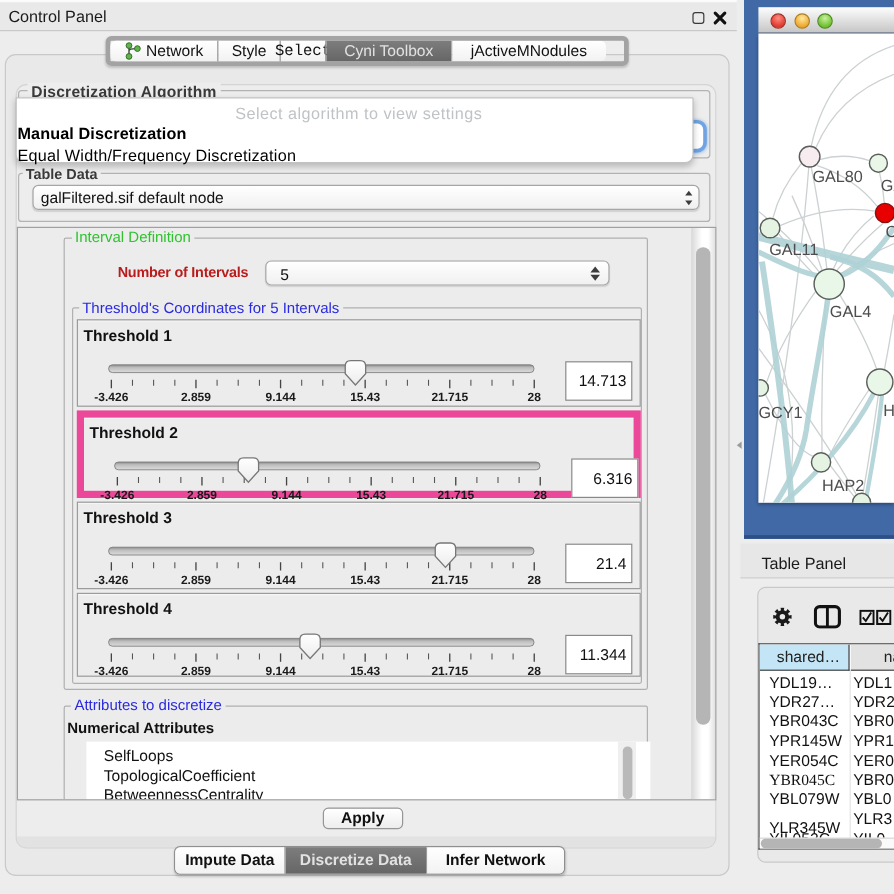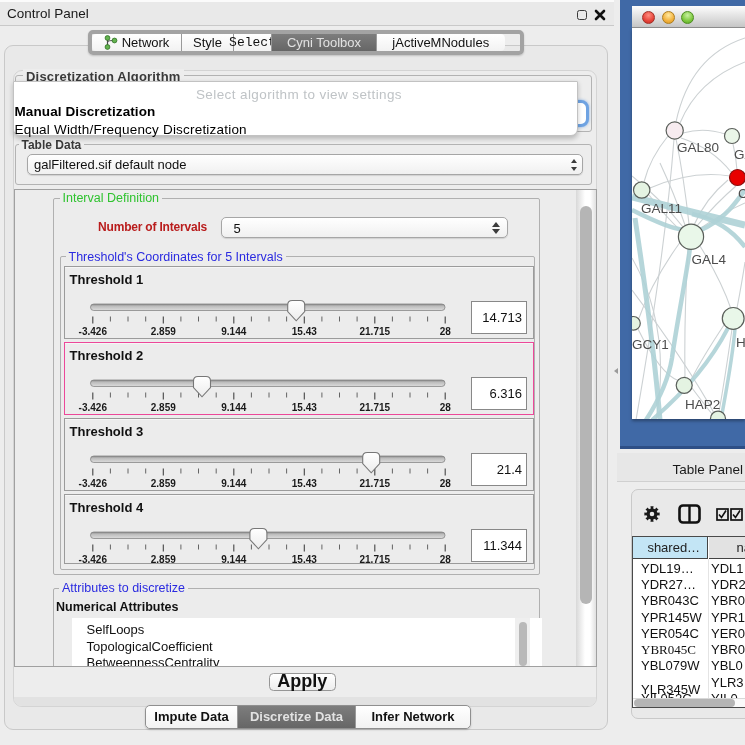--- a/index.html
+++ b/index.html
@@ -114,21 +114,21 @@
         <text x="98.3" y="67.5" font-size="10" font-weight="bold" fill="#1a1a1a" text-anchor="middle" font-family="Liberation Sans,sans-serif">2.859</text>
         <text x="168.8" y="67.5" font-size="10" font-weight="bold" fill="#1a1a1a" text-anchor="middle" font-family="Liberation Sans,sans-serif">9.144</text>
         <text x="239.3" y="67.5" font-size="10" font-weight="bold" fill="#1a1a1a" text-anchor="middle" font-family="Liberation Sans,sans-serif">15.43</text>
         <text x="309.8" y="67.5" font-size="10" font-weight="bold" fill="#1a1a1a" text-anchor="middle" font-family="Liberation Sans,sans-serif">21.715</text>
         <text x="380.2" y="67.5" font-size="10" font-weight="bold" fill="#1a1a1a" text-anchor="middle" font-family="Liberation Sans,sans-serif">28</text>
       <path d="M 222.7 38 q 0 -4.5 4.5 -4.5 h 8 q 4.5 0 4.5 4.5 v 6.5 l -8.5 9.3 l -8.5 -9.3 z" fill="url(#thumbg)" stroke="#777" stroke-width="1.1"></path>
     </svg>
     <div class="abs" style="left:406.5px;top:34px;width:56px;height:33px;background:#fff;border:1px solid #888;"></div>
     <div class="abs" style="left:406.5px;top:34px;width:51px;height:33px;text-align:right;font-size:13px;color:#111;line-height:33px;">14.713</div>
   </div>
-  <div class="abs" style="left:49px;top:152.5px;width:470px;height:73px;border:1px solid #ec4899;background:#ececec;box-shadow:inset 0 1px 0 #f6f6f6;">
+  <div class="abs" style="left:49px;top:152.5px;width:470px;height:73px;border:6px solid #ec4899;background:#ececec;box-shadow:inset 0 1px 0 #f6f6f6;">
     <div class="abs" style="left:5px;top:5px;font-size:13px;font-weight:bold;color:#111;">Threshold 2</div>
     <svg class="abs" style="left:0;top:0;" width="470" height="73" viewBox="0 0 470 73">
       <defs>
         <linearGradient id="trackg2" x1="0" y1="0" x2="0" y2="1">
           <stop offset="0" stop-color="#8a8a8a"></stop>
             <stop offset="0.35" stop-color="#bdbdbd"></stop>
             <stop offset="1" stop-color="#dcdcdc"></stop>
         </linearGradient>
         <linearGradient id="thumbg" x1="0" y1="0" x2="0" y2="1">
           <stop offset="0" stop-color="#ffffff"></stop>
@@ -266,21 +266,21 @@
   <div class="grouptitle" style="left:44.5px;top:391.5px;font-size:12.5px;color:#2a2ae0;background:#ececec;">Attributes to discretize</div>
   <div class="abs" style="left:41.5px;top:410px;font-size:12.5px;font-weight:bold;color:#111;">Numerical Attributes</div>
   <div class="abs" style="left:57.5px;top:428.5px;width:469.5px;height:47.5px;background:#fff;"></div>
   <div class="abs" style="left:72px;top:432.5px;font-size:13px;color:#111;">SelfLoops</div>
   <div class="abs" style="left:72px;top:449px;font-size:13px;color:#111;">TopologicalCoefficient</div>
   <div class="abs" style="left:72px;top:465.5px;font-size:13px;color:#111;">BetweennessCentrality</div>
   <div class="abs" style="left:500.5px;top:428.5px;width:15px;height:47.5px;background:#efefef;"></div>
   <div class="abs" style="left:504px;top:432px;width:8.5px;height:44px;background:#b9b9b9;border-radius:4px;"></div>
 </div>
 
-<div class="abs" style="left:269px;top:672.5px;width:66.5px;height:18px;background:linear-gradient(#ffffff,#ededed);border:1px solid #969696;border-radius:4.5px;display:flex;align-items:center;justify-content:center;font-size:18px;font-weight:bold;color:#111;">Apply</div>
+<div class="abs" style="left:269px;top:672.5px;width:66.5px;height:18px;background:linear-gradient(#ffffff,#ededed);border:1px solid #969696;border-radius:4.5px;display:flex;align-items:center;justify-content:center;font-size:13px;font-weight:bold;color:#111;">Apply</div>
 
 <div class="abs" style="left:145px;top:704.5px;width:326px;height:24.5px;display:flex;border:1px solid #8f8f8f;border-radius:5px;box-shadow:0 1px 2px rgba(0,0,0,.18);">
   <div class="seg first" style="width:91px;font-weight:bold;">Impute Data</div>
   <div class="seg sel" style="width:118px;font-weight:bold;">Discretize Data</div>
   <div class="seg last" style="width:115px;font-weight:bold;">Infer Network</div>
 </div>
 
 <div class="abs" style="left:620px;top:0;width:125px;height:448.5px;background:#4069a6;"></div>
 <div class="abs" style="left:620px;top:446px;width:125px;height:2.5px;background:#2e4f86;"></div>
 <div class="abs" style="left:632px;top:6px;width:113px;height:21.5px;background:linear-gradient(#fdfdfd,#c6c6c6);border-bottom:1px solid #8f8f8f;"></div>
@@ -344,21 +344,21 @@
     <text x="9" y="184.5">GAL11</text>
     <text x="59.5" y="236">GAL4</text>
     <text x="0" y="320.5">GCY1</text>
     <text x="104" y="319">H</text>
     <text x="53" y="381">HAP2</text>
   </g>
 </svg>
 </div>
 
 <div class="abs" style="left:617px;top:452.5px;width:128px;height:29px;background:#e7e7e7;border-bottom:1px solid #d0d0d0;"></div>
-<div class="abs" style="left:634.5px;top:461.5px;font-size:13.5px;color:#1a1a1a;margin-left:38px;">Table Panel</div>
+<div class="abs" style="left:634.5px;top:461.5px;font-size:13.5px;color:#1a1a1a;">Table Panel</div>
 
 <div class="abs" style="left:630.5px;top:489px;width:130px;height:230px;background:#e9e9e9;border:1px solid #c9c9c9;border-radius:7px;"></div>
 
 <svg class="abs" style="left:644px;top:506px;" width="16" height="16" viewBox="0 0 16 16">
     <path fill="#1a1a1a" fill-rule="evenodd" d="M6.42 0.36 L9.58 0.36 L9.16 2.52 L11.05 3.31 L12.28 1.48 L14.52 3.72 L12.69 4.95 L13.48 6.84 L15.64 6.42 L15.64 9.58 L13.48 9.16 L12.69 11.05 L14.52 12.28 L12.28 14.52 L11.05 12.69 L9.16 13.48 L9.58 15.64 L6.42 15.64 L6.84 13.48 L4.95 12.69 L3.72 14.52 L1.48 12.28 L3.31 11.05 L2.52 9.16 L0.36 9.58 L0.36 6.42 L2.52 6.84 L3.31 4.95 L1.48 3.72 L3.72 1.48 L4.95 3.31 L6.84 2.52 Z M 10.30 8.00 A 2.3 2.3 0 1 0 5.70 8.00 A 2.3 2.3 0 1 0 10.30 8.00 Z"></path>
   </svg>
 <svg class="abs" style="left:677.5px;top:504px;" width="23" height="20" viewBox="0 0 23 20">
     <rect x="1.5" y="1.5" width="20" height="17" rx="3.5" fill="none" stroke="#111" stroke-width="2.6"></rect>
     <path d="M11.5 2 V18" stroke="#111" stroke-width="2.4"></path>
   </svg>

